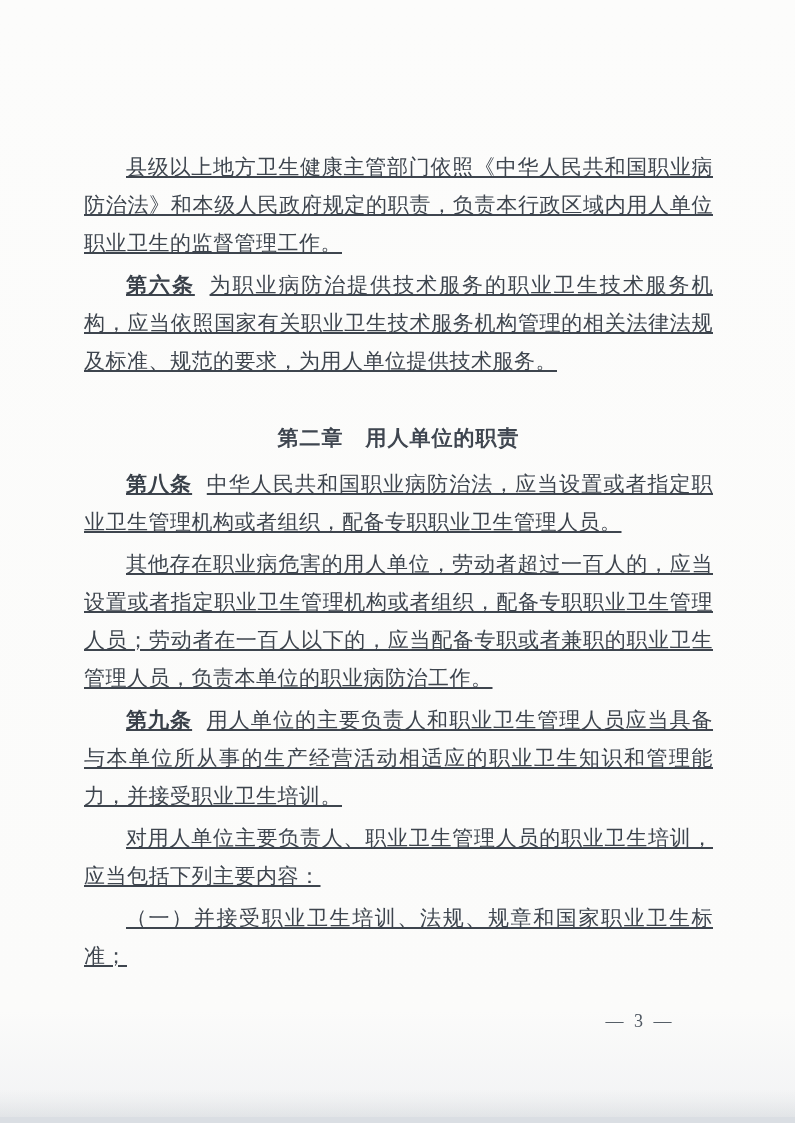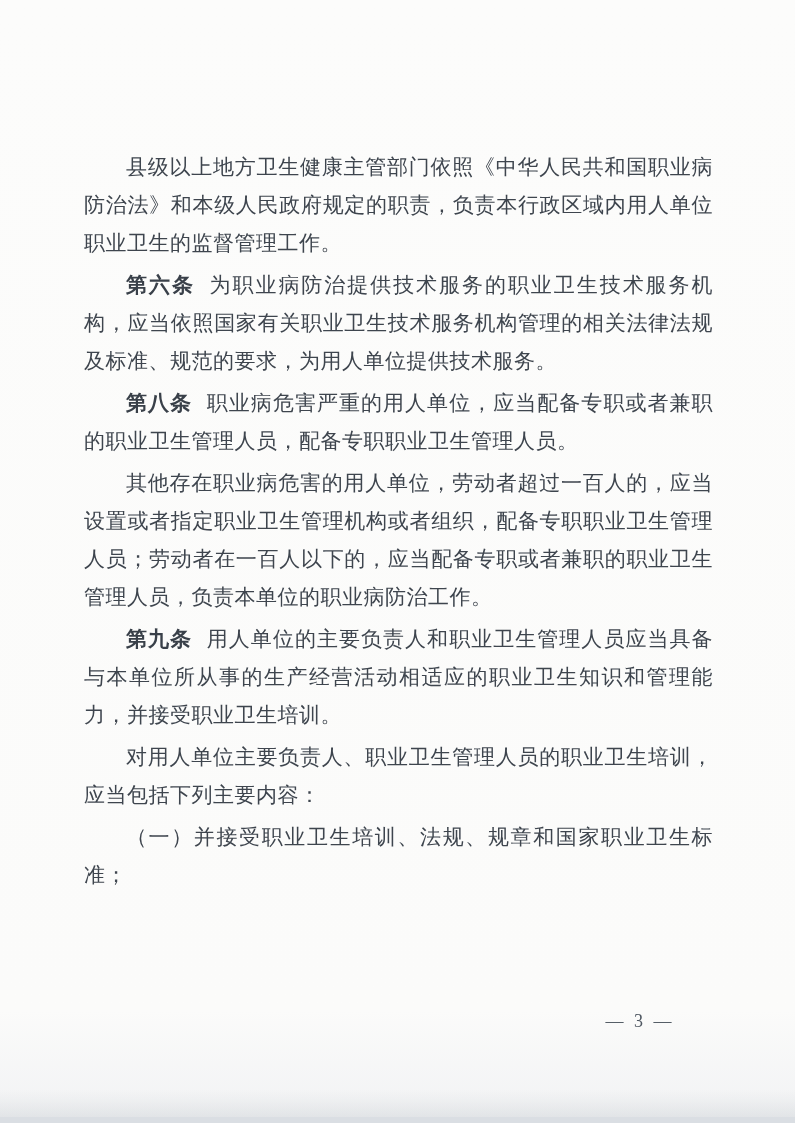--- a/index.html
+++ b/index.html
@@ -21,20 +21,21 @@
     width: 629px;
   }
   .para {
     margin: 0 0 4px 0;
     font-size: 21px;
     line-height: 38px;
     letter-spacing: 0.5px;
     color: #3e454e;
     text-align: justify;
     text-indent: 2em;
+    text-decoration: underline;
   }
   .para .art-label {
     font-family: "Liberation Sans", "DejaVu Sans", sans-serif;
     font-weight: 700;
     color: #394049;
     margin-right: 0.7em;
     margin-top: 8px;
   }
   .chapter-heading {
     margin: 39px 0 8px 0;
@@ -80,22 +81,23 @@
 
 <div class="page">
 
   <div class="content">
 
     <p class="para"><span>县级以上地方卫生健康主管部门依照《中华人民共和国职业病防治法》和本级人民政府规定的职责，负责本行政区域内用人单位职业卫生的监督管理工作。</span></p>
 
     <p class="para"><span class="art-label">第六条</span><span>为职业病防治提供技术服务的职业卫生技术服务机构，应当依照国家有关职业卫生技术服务机构管理的相关法律法规及标准、规范的要求，为用人单位提供技术服务。</span></p>
 
 
+    <h2 class="chapter-heading">第二章　用人单位的职责</h2>
 
-    <p class="para"><span class="art-label">第八条</span><span>职业病危害严重的用人单位，应当配备专职或者兼职的职业卫生管理人员，配备专职职业卫生管理人员。</span></p>
+    <p class="para"><span class="art-label">第八条</span><span>中华人民共和国职业病防治法，应当设置或者指定职业卫生管理机构或者组织，配备专职职业卫生管理人员。</span></p>
 
     <p class="para"><span>其他存在职业病危害的用人单位，劳动者超过一百人的，应当设置或者指定职业卫生管理机构或者组织，配备专职职业卫生管理人员；劳动者在一百人以下的，应当配备专职或者兼职的职业卫生管理人员，负责本单位的职业病防治工作。</span></p>
 
     <p class="para"><span class="art-label">第九条</span><span>用人单位的主要负责人和职业卫生管理人员应当具备与本单位所从事的生产经营活动相适应的职业卫生知识和管理能力，并接受职业卫生培训。</span></p>
 
     <p class="para"><span>对用人单位主要负责人、职业卫生管理人员的职业卫生培训，应当包括下列主要内容：</span></p>
 
     <p class="para"><span>（一）并接受职业卫生培训、法规、规章和国家职业卫生标准；</span></p>
 
   </div>

